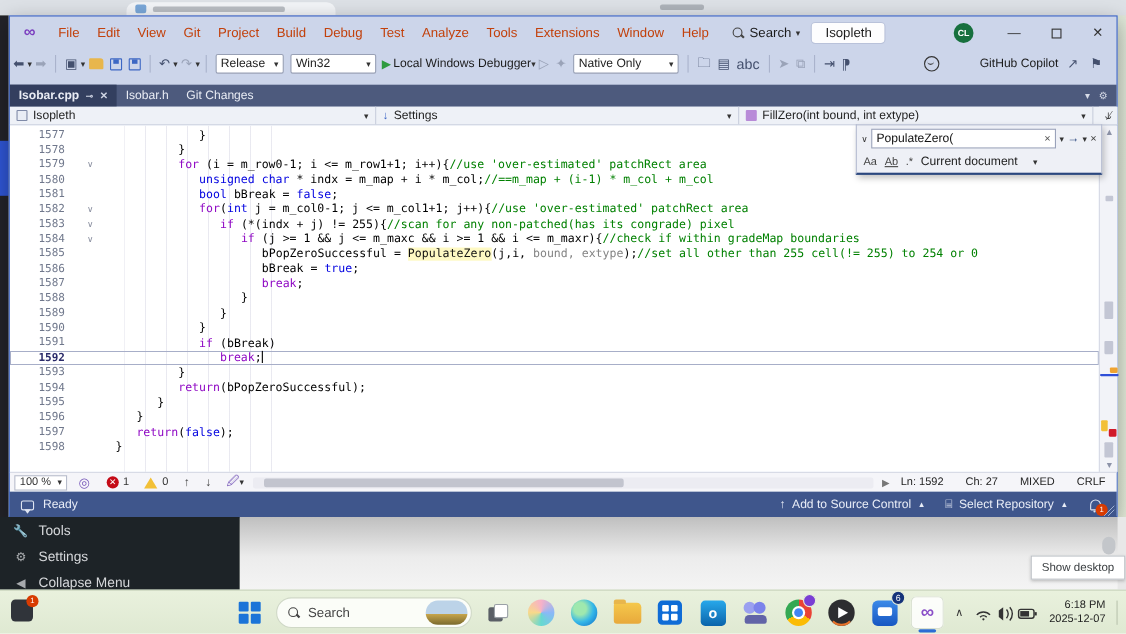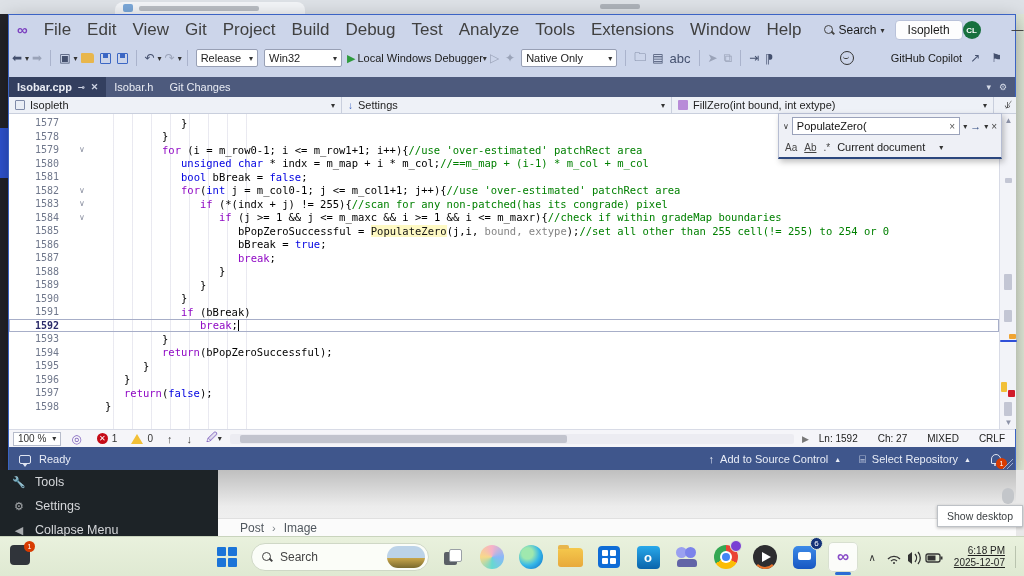--- a/index.html
+++ b/index.html
@@ -18,21 +18,21 @@
   .left-sliver { position:absolute; left:0; top:14px; width:8px; height:456px; background:#232329; }
   .left-sliver .blue { position:absolute; left:0; top:114px; width:8px; height:50px; background:#2f55d4; }
 
   
   #vs { position:absolute; left:8px; top:14px; width:1008px; height:456px; background:#ccd5ea; border:1px solid #3b63c4; box-shadow:0 6px 18px rgba(0,0,0,.35); }
 
   
   .titlebar { position:absolute; left:0; top:0; width:100%; height:30px; display:flex; align-items:center; }
   .vs-logo { width:20px; height:16px; margin:0 8px 0 8px; color:#7b3fbf; font-weight:bold; font-size:15px; line-height:16px; text-align:center; }
   .menus { display:flex; gap:0; }
-  .menu-item { font-size:17px; color:#404040; padding:3px 8px; border-radius:3px; cursor:default; }
+  .menu-item { font-size:12px; color:#c2410c; padding:3px 8px; border-radius:3px; cursor:default; }
   .search-area { display:flex; align-items:center; margin-left:14px; gap:4px; }
   .mag { position:relative; width:11px; height:11px; display:inline-block; }
   .mag::before { content:""; position:absolute; left:0; top:0; width:7px; height:7px; border:1.4px solid #444; border-radius:50%; }
   .mag::after { content:""; position:absolute; left:7px; top:7px; width:4px; height:1.6px; background:#444; transform:rotate(45deg); }
   .search-label { font-size:12px; color:#1b1b1b; }
   .chev { font-size:8px; color:#333; }
   .sol-badge { background:#fdfdfe; border:1px solid #b9c2da; border-radius:4px; font-size:12px; color:#1b1b1b; padding:2px 12px; margin-left:10px; }
   .title-right { margin-left:auto; display:flex; align-items:center; gap:4px; }
   .avatar { width:18px; height:18px; border-radius:50%; background:#17703e; color:#fff; font-size:8px; font-weight:bold; display:flex; align-items:center; justify-content:center; margin-right:16px; }
   .cap-btn { width:34px; height:24px; display:flex; align-items:center; justify-content:center; font-size:12px; color:#333; }
@@ -181,21 +181,21 @@
   .player-c::after { content:""; position:absolute; inset:0; border-radius:50%; border:2px solid transparent; border-bottom-color:#e8732a; }
   .player-c b { width:0; height:0; border-left:9px solid #fff; border-top:5.5px solid transparent; border-bottom:5.5px solid transparent; margin-left:2px; }
   .chat-c { width:23px; height:23px; background:linear-gradient(180deg,#3c8ae8,#1757c2); border-radius:5px; position:relative; }
   .chat-c::after { content:""; position:absolute; left:5px; top:6px; width:13px; height:8px; background:#fff; border-radius:2px; }
   .num-badge { position:absolute; right:-4px; top:-5px; width:13px; height:13px; border-radius:50%; background:#15337a; color:#fff; font-size:8px; display:flex; align-items:center; justify-content:center; border:1.5px solid #e6eedb; }
   .ticon.active { background:rgba(255,255,255,.85); box-shadow:inset 0 0 0 1px #d8e0d0; }
   .ticon.active::after { content:""; position:absolute; bottom:-3px; left:7px; width:16px; height:3px; border-radius:2px; background:#2b6cd4; }
   .vs-purple { color:#8a4fc8; font-weight:bold; font-size:17px; }
   .tray { position:absolute; right:8px; top:4px; height:32px; display:flex; align-items:center; gap:10px; }
   .tray .up { font-size:10px; color:#333; }
-  .clock { text-align:right; font-size:10px; color:#1f1f1f; line-height:1.25;text-decoration:underline; }
+  .clock { text-align:right; font-size:10px; color:#1f1f1f; line-height:1.25; }
   .tb-sep-r { width:1px; height:22px; background:#b9c3ae; }
 </style>
 </head>
 <body>
 
 <div id="screen">
 
   <div class="browser-strip">
     <div class="browser-tab">
       <span class="fav"></span>
@@ -540,25 +540,20 @@
       <div class="wp-item">
         <span class="wp-ico">⚙</span>
         <span>Settings</span>
       </div>
       <div class="wp-item">
         <span class="wp-ico">◀</span>
         <span>Collapse Menu</span>
       </div>
     </div>
   <div class="wp-content"></div>
-  <div class="wp-crumbrow">
-    <span style="margin-left:22px">Post</span>
-    <span class="sep">›</span>
-    <span>Image</span>
-  </div>
   <div class="mini-scroll"></div>
   <div class="right-strip"></div>
   <div class="tooltip">Show desktop</div>
 
   <div class="taskbar">
     <div class="tb-left-badge">
       <span class="badge">1</span>
     </div>
     <div class="task-icons">
       <div class="ticon">

